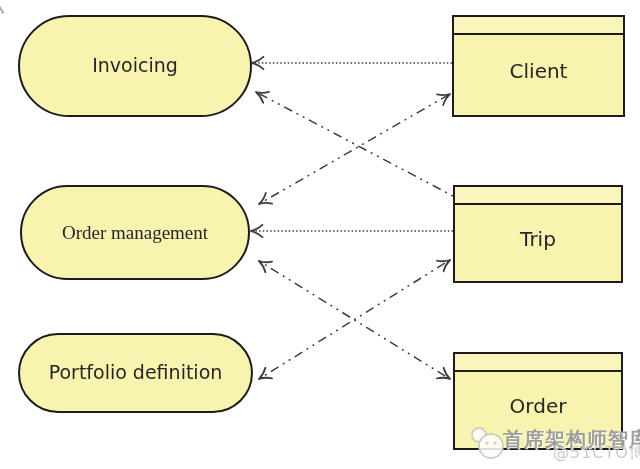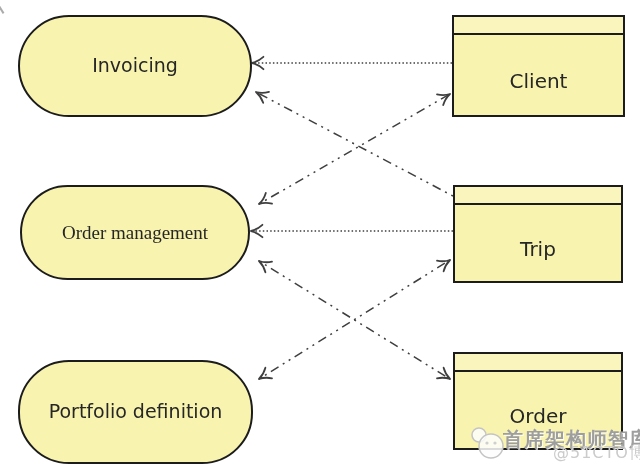--- a/index.html
+++ b/index.html
@@ -17,21 +17,21 @@
     background:#F8F3AF;border:2px solid #1c1c1c;
     display:flex;align-items:center;justify-content:center;
     text-align:center;color:#262626;
   }
   .stadium{border-radius:51px;font-size:19px;line-height:1.22;}
   .umlbox{font-size:20px;}
   .umlbox .hdr{
     position:absolute;left:-2px;top:-2px;right:-2px;height:16px;
     background:#F9F5BC;border:2px solid #1c1c1c;
   }
-  .umlbox .lbl{position:relative;top:15px;}
+  .umlbox .lbl{position:relative;top:5px;}
   .lbl{display:inline-block;}
   .lbl.narrow{max-width:150px;font-family:Liberation Serif, serif;}
   .speck{
     position:absolute;left:-3px;top:1px;width:14px;height:2px;
     background:#8f8f8f;opacity:.75;transform:rotate(58deg);transform-origin:left top;
   }
   .wm{position:absolute;left:0;top:0;width:640px;height:469px;pointer-events:none;}
   .wm-logo{position:absolute;left:468px;top:423px;}
   .wm-brand{
     position:absolute;left:503px;top:426px;
@@ -79,21 +79,21 @@
     </svg>
 
   <div class="node stadium" style="left:18px;top:15px;width:234px;height:102px">
     <span class="lbl">Invoicing</span>
   </div>
 
   <div class="node stadium" style="left:20px;top:185px;width:230px;height:95px">
     <span class="lbl narrow">Order management</span>
   </div>
 
-  <div class="node stadium" style="left:18px;top:360px;width:235px;height:104px">
+  <div class="node stadium" style="left:18px;top:333px;width:235px;height:80px">
     <span class="lbl">Portfolio definition</span>
   </div>
 
   <div class="node umlbox" style="left:452px;top:15px;width:173px;height:102px">
     <div class="hdr"></div>
     <span class="lbl">Client</span>
   </div>
 
   <div class="node umlbox" style="left:453px;top:352px;width:170px;height:98px">
     <div class="hdr"></div>

